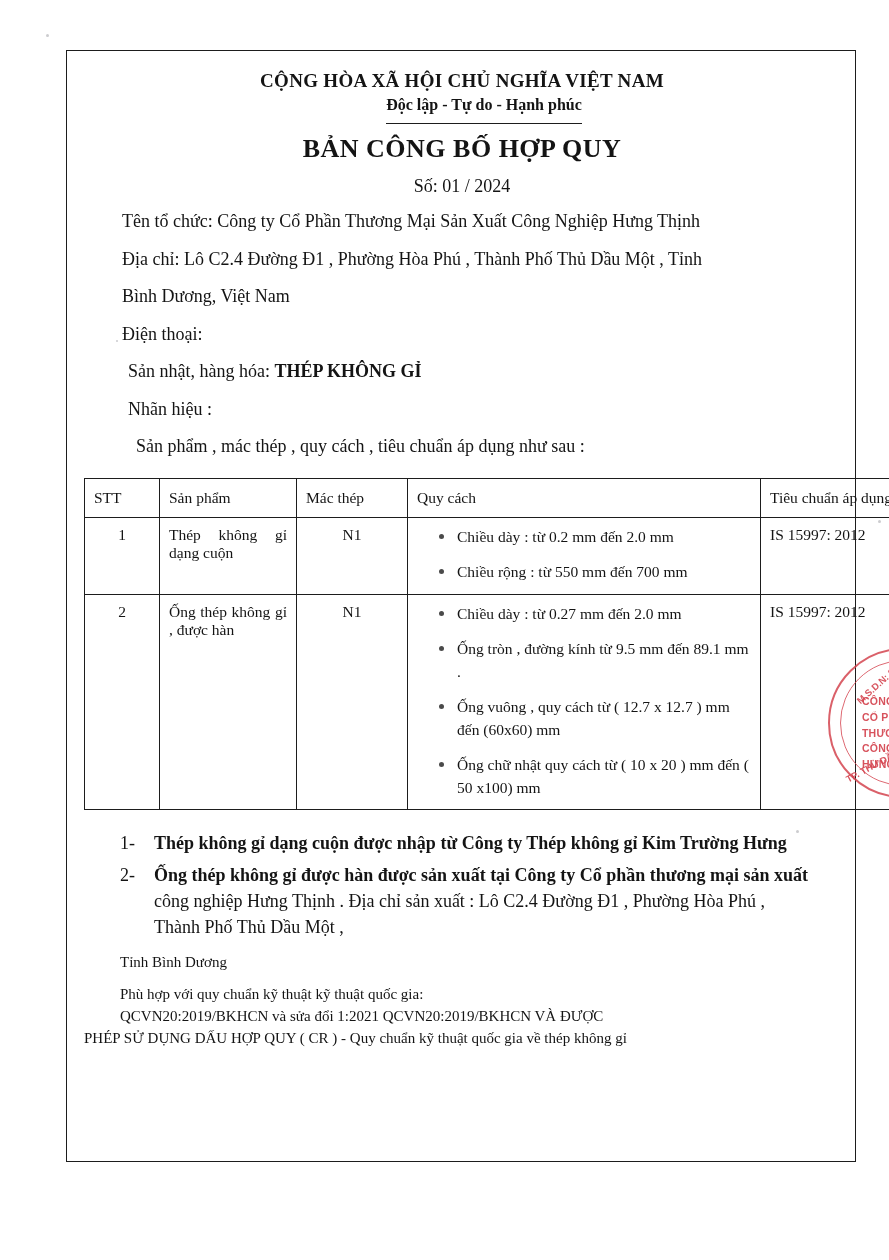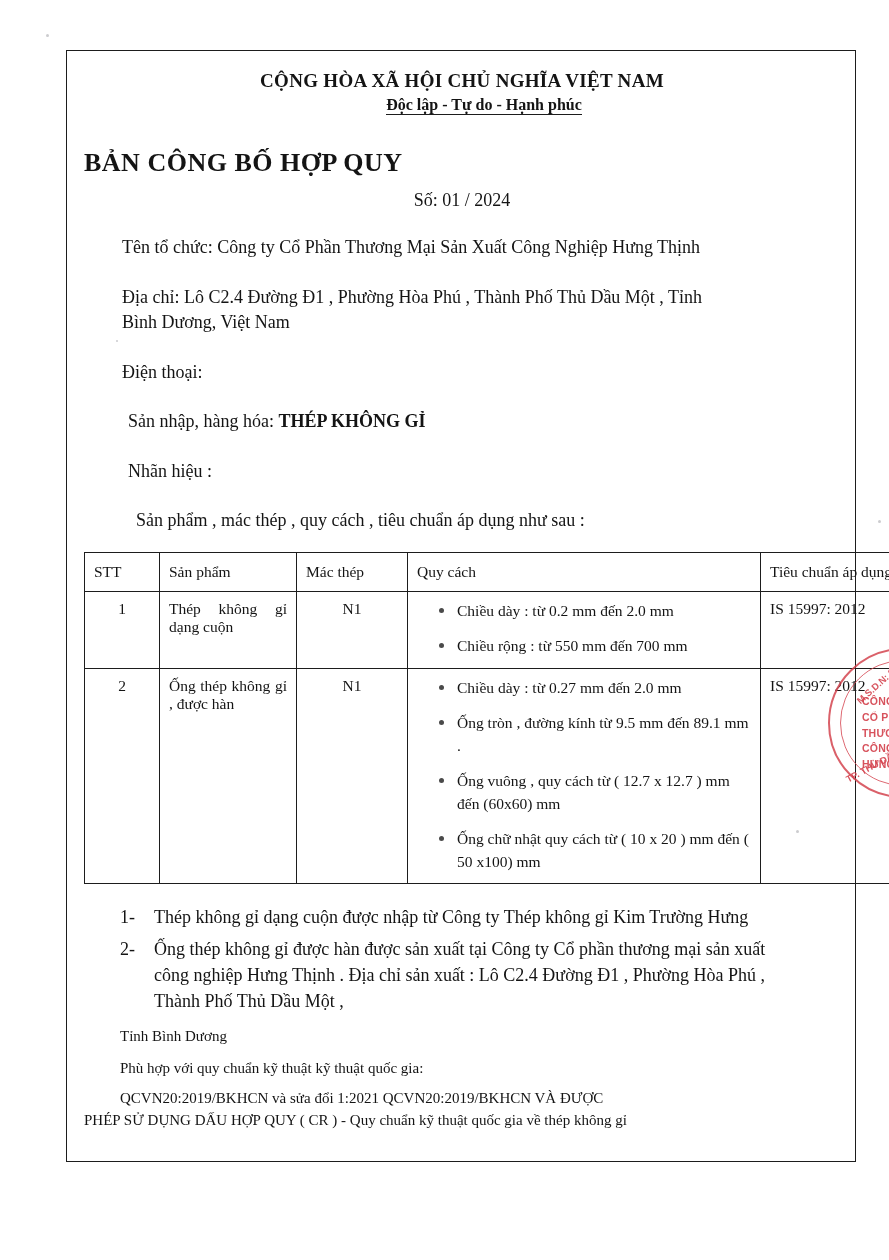--- a/index.html
+++ b/index.html
@@ -45,37 +45,38 @@
     margin-top: 8px;
   }
   .nation-sub {
     text-align: center;
     font-weight: bold;
     font-size: 16px;
     margin-top: 4px;
   }
   .nation-sub span {
     border-bottom: 1.3px solid #1d1d1d;
-    padding-bottom: 1px;
+    padding-bottom: 10px;
     margin-left: 44px;
   }
   .main-title {
+    text-align: center;
     font-weight: bold;
     font-size: 26px;
-    margin-top: 34px;
+    margin-top: 20px;
     letter-spacing: 0.5px;
   }
   .doc-number {
     text-align: center;
     font-size: 18px;
     margin-top: 12px;
   }
   .para {
     font-size: 18px;
-    margin-top: 24px;
+    margin-top: 12px;
     line-height: 1.42;
     text-align: left;
   }
   .indent-1 { padding-left: 38px; }
   .indent-2 { padding-left: 44px; }
   .indent-3 { padding-left: 52px; }
   .bold { font-weight: bold; }
 
   table.spec {
     border-collapse: collapse;
@@ -132,31 +133,31 @@
   .note-row {
     display: flex;
     margin-top: 6px;
   }
   .note-num {
     width: 34px;
     flex: 0 0 34px;
     padding-left: 36px;
     box-sizing: content-box;
   }
-  .note-body { flex: 1; }
+  .note-body { flex: 1; font-weight: bold; }
   .note-cont { padding-left: 70px; }
   .note-cont2 { padding-left: 36px; }
   .bottom-block {
     margin-top: 12px;
     font-size: 15px;
     line-height: 1.46;
   }
   .bottom-block .l1 { padding-left: 36px; }
   .bottom-block .l2 { padding-left: 36px; margin-top: 10px; }
-  .bottom-block .l3 { padding-left: 36px; margin-top: 8px; text-align: justify; }
+  .bottom-block .l3 { padding-left: 36px; text-align: justify; }
   .bottom-block .l4 { padding-left: 0px; text-align: justify; }
 
   
   .stamp {
     position: absolute;
     left: 812px;
     top: 648px;
     width: 150px;
     height: 150px;
     pointer-events: none;
@@ -226,25 +227,25 @@
   <div class="content">
 
     <div class="nation-title">CỘNG HÒA XÃ HỘI CHỦ NGHĨA VIỆT NAM</div>
     <div class="nation-sub"><span>Độc lập - Tự do - Hạnh phúc</span></div>
 
     <div class="main-title">BẢN CÔNG BỐ HỢP QUY</div>
     <div class="doc-number">Số: 01 / 2024</div>
 
     <div class="para indent-1">Tên tổ chức: Công ty Cổ Phần Thương Mại Sản Xuất Công Nghiệp Hưng Thịnh</div>
     <div class="para indent-1">Địa chỉ: Lô C2.4 Đường Đ1 , Phường Hòa Phú , Thành Phố Thủ Dầu Một , Tỉnh</div>
-    <div class="para" style="margin-top:0; padding-left:38px;">Bình Dương, Việt Nam</div>
+    <div class="para" style="margin-top:12px; padding-left:38px;">Bình Dương, Việt Nam</div>
     <div class="para indent-1">Điện thoại:</div>
 
     <div class="para indent-2">
-      <span>Sản nhập, hàng hóa:</span>
+      <span>Sản nhật, hàng hóa:</span>
       <span class="bold">THÉP KHÔNG GỈ</span>
     </div>
     <div class="para indent-2">Nhãn hiệu :</div>
     <div class="para indent-3">Sản phẩm , mác thép , quy cách , tiêu chuẩn áp dụng như sau :</div>
 
     <table class="spec">
       <thead>
         <tr>
           <th class="col-stt">STT</th>
           <th class="col-sp">Sản phẩm</th>

